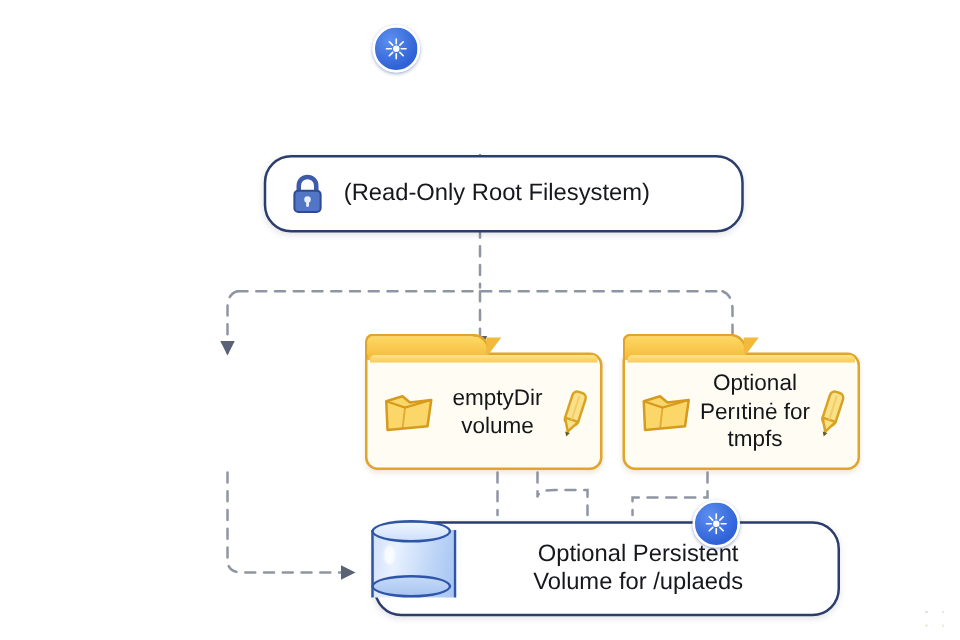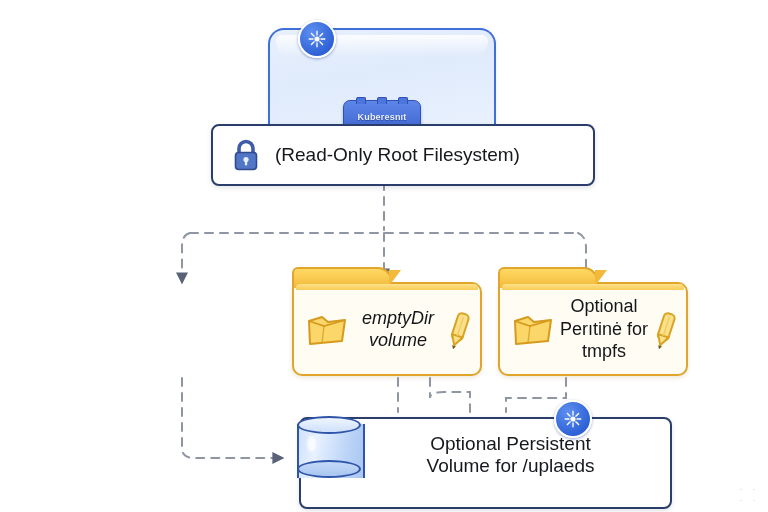--- a/index.html
+++ b/index.html
@@ -57,21 +57,21 @@
     position:absolute;width:34px;height:34px;border-radius:50%;
     background:radial-gradient(circle at 35% 30%,#5d8ff0,#2f62d6 70%);
     border:2px solid #ffffff;
     box-shadow:0 1px 3px rgba(30,60,140,.45);
     display:flex;align-items:center;justify-content:center;
   }
 
   
   .card{
     position:absolute;background:#ffffff;
-    border:2px solid #2b3e6b;border-radius:8px;
+    border:2px solid #2b3e6b;border-radius:22px;
     display:flex;align-items:center;
     box-shadow:0 2px 5px rgba(40,50,80,.13);
   }
   .card-label{
     color:#16181d;font-size:19px;font-weight:400;line-height:1.18;
   }
 
   
   .folder{
     position:absolute;box-sizing:border-box;
@@ -166,27 +166,20 @@
       <path d="M 182 378 L 182 448 Q 182 458 194 458 L 282 458" marker-end="url(#arrow)"></path>
 
       <path d="M 398 378 L 398 412"></path>
 
       <path d="M 430 378 L 430 398 Q 430 392 444 392 L 470 392 L 470 412"></path>
 
       <path d="M 566 378 L 566 398 Q 560 398 548 398 L 506 398 L 506 412"></path>
     </g>
   </svg>
 
-  <div class="node container-box">
-    <div class="container-gloss"></div>
-    <div class="k8s-chip">
-      <span class="chip-mid"></span>
-      <span>Kuberesnıt</span>
-    </div>
-  </div>
 
   <div class="badge-k8s" style="left:298px;top:20px;">
     <svg width="20" height="20" viewBox="0 0 24 24">
       <g stroke="#ffffff" stroke-width="1.6" fill="none" stroke-linecap="round">
         <circle cx="12" cy="12" r="3.1" fill="#ffffff" stroke="none"></circle>
         <path d="M12 2.6 V7.2 M12 16.8 V21.4 M2.6 12 H7.2 M16.8 12 H21.4"></path>
         <path d="M5.3 5.3 L8.6 8.6 M15.4 15.4 L18.7 18.7 M18.7 5.3 L15.4 8.6 M8.6 15.4 L5.3 18.7"></path>
       </g>
     </svg>
   </div>
@@ -197,21 +190,21 @@
         <path d="M10 16 V11.5 a7 7 0 0 1 14 0 V16" fill="none" stroke="#3d5ba9" stroke-width="3.6"></path>
         <rect x="6.5" y="15.5" width="21" height="17" rx="3.2" fill="#5276c6" stroke="#2f4a8f" stroke-width="1.6"></rect>
         <circle cx="17" cy="22.5" r="2.6" fill="#e8eefb"></circle>
         <rect x="15.9" y="23.5" width="2.3" height="5" rx="1.1" fill="#e8eefb"></rect>
       </svg>
     </span>
     <span class="card-label">(Read-Only Root Filesystem)</span>
   </div>
 
 
-  <div class="folder" style="left:292px;top:282px;width:190px;height:94px;font-style:italic;">
+  <div class="folder" style="left:292px;top:282px;width:190px;height:94px;">
     <div class="folder-tab"></div>
     <div class="folder-strip"></div>
     <div class="folder-body">
       <span style="flex:0 0 auto;margin-left:4px;display:flex;">
         <svg width="46" height="42" viewBox="0 0 46 42">
           <path d="M5 13 L18 9 L24 14 L41 12 L38 33 L6 36 Z" fill="#fbd76a" stroke="#d59a1e" stroke-width="2" stroke-linejoin="round"></path>
           <path d="M5 13 L20 18 L41 12" fill="none" stroke="#d59a1e" stroke-width="1.8"></path>
           <path d="M20 18 L18 35" fill="none" stroke="#d59a1e" stroke-width="1.5" opacity=".7"></path>
         </svg>
       </span>
@@ -250,21 +243,21 @@
             <rect x="8" y="7" width="11" height="27" rx="4" fill="#fbe08a" stroke="#d8a322" stroke-width="2"></rect>
             <path d="M8 30 L13.5 40 L19 30 Z" fill="#fbe08a" stroke="#d8a322" stroke-width="2" stroke-linejoin="round"></path>
             <path d="M11.5 40.5 L13.5 44 L15.5 40.5 Z" fill="#6b5a25"></path>
             <path d="M13.5 10 V30" stroke="#f0cc66" stroke-width="1.5"></path>
           </g>
         </svg>
       </span>
     </div>
   </div>
 
-  <div class="card" style="left:299px;top:417px;width:291px;height:72px;padding:0 14px 16px 64px;">
+  <div class="card" style="left:299px;top:417px;width:291px;height:72px;padding:0 14px 0 64px;">
     <span class="card-label" style="white-space:pre-line;text-align:center;flex:1;font-size:19px;">Optional Persistent
 Volume for /uplaeds</span>
   </div>
 
   <div class="cyl" style="left:297px;top:416px;">
     <div class="cyl-body"></div>
     <div class="cyl-bot"></div>
     <div class="cyl-top"></div>
     <div class="cyl-shine"></div>
   </div>

